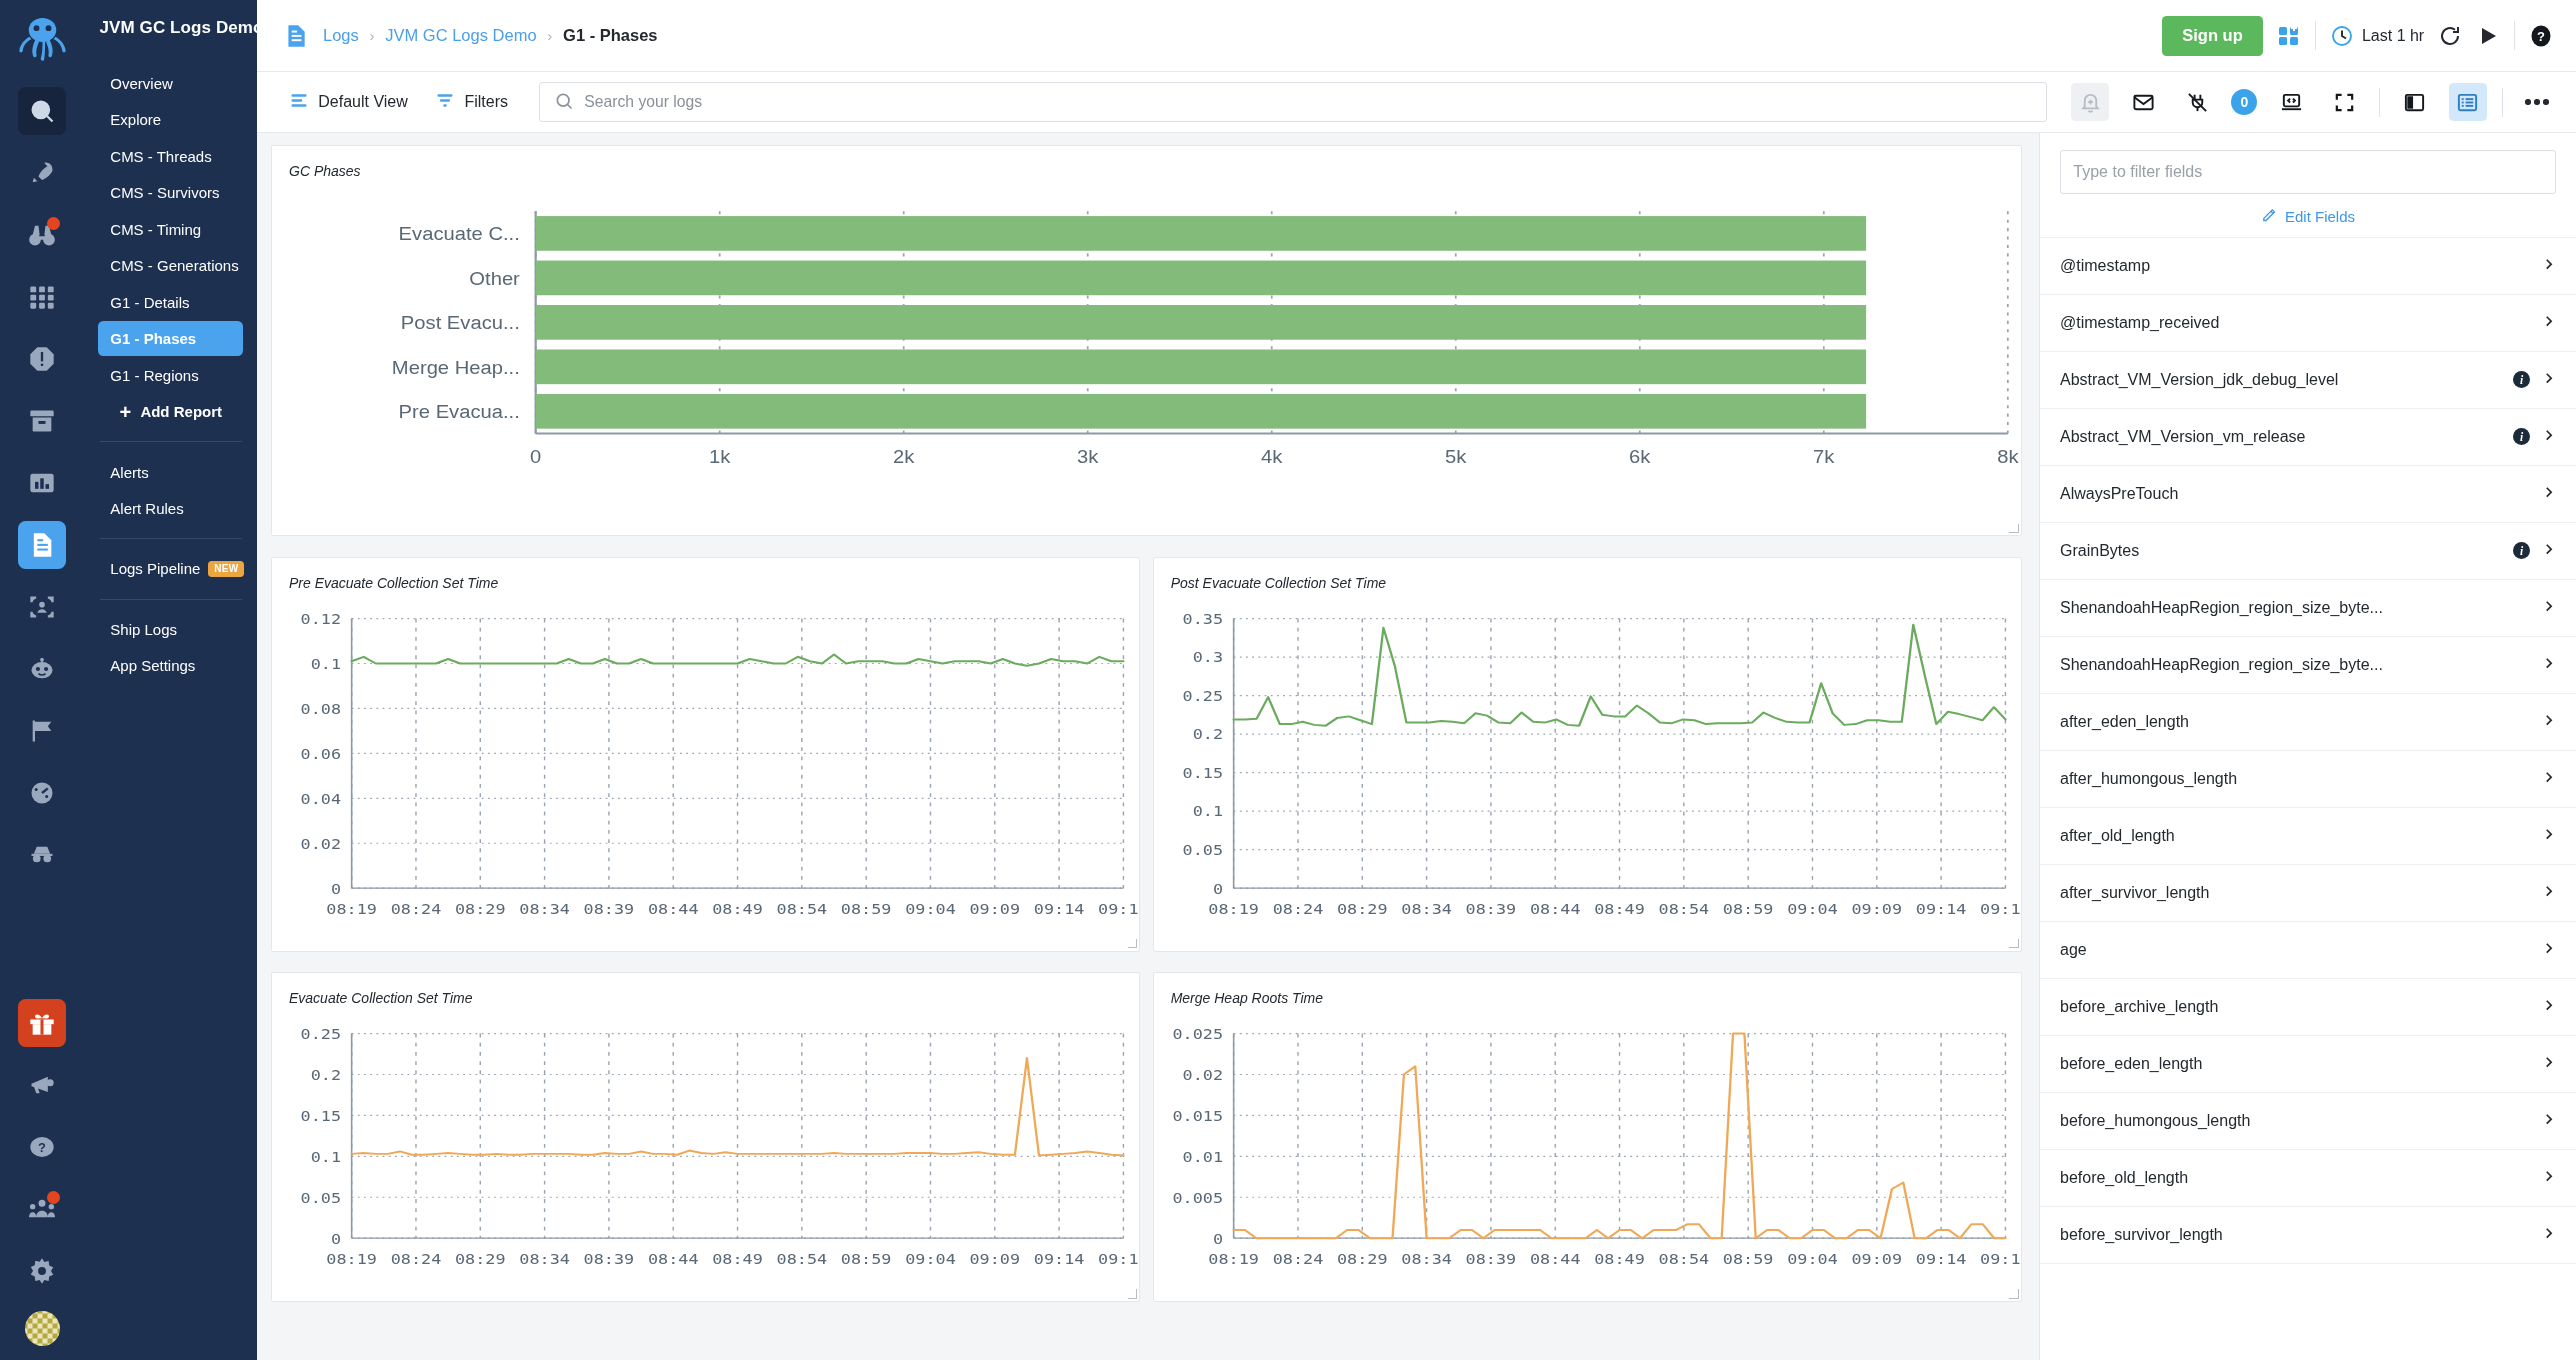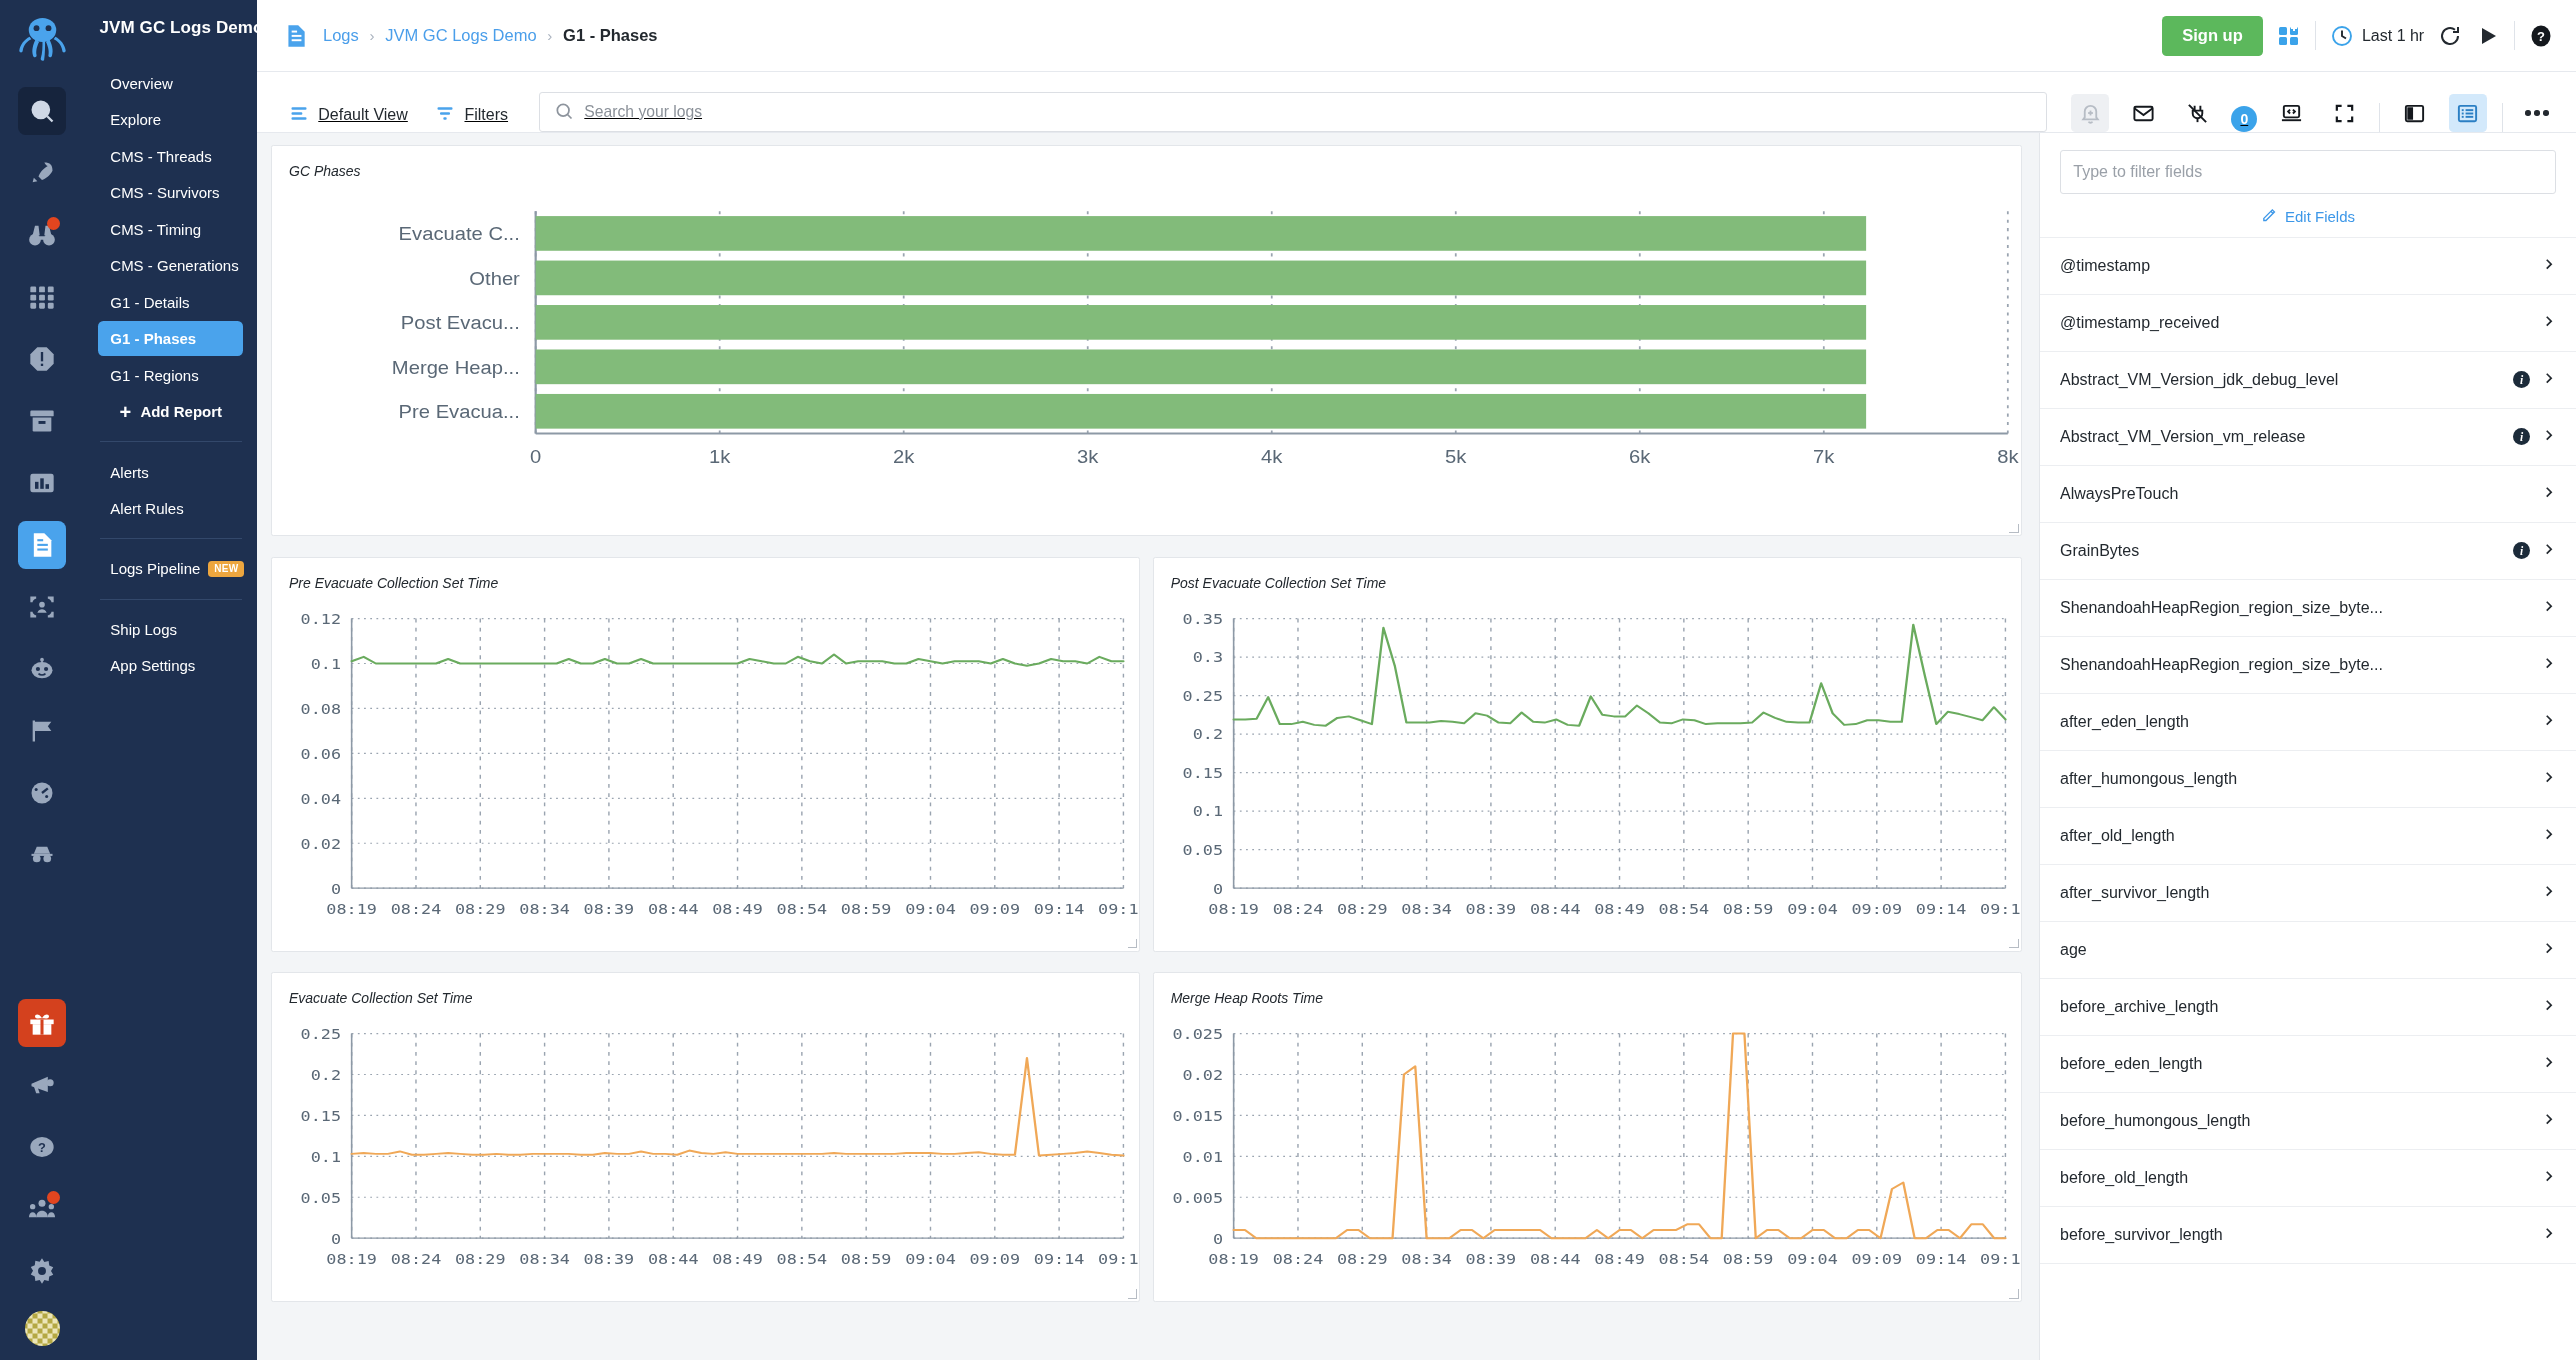--- a/index.html
+++ b/index.html
@@ -81,23 +81,22 @@
     height: 40px; padding: 0 20px; font-size: 16.5px; font-weight: 600; cursor: pointer;
     font-family: "Liberation Sans", sans-serif;
   }
   .ic { display: flex; align-items: center; justify-content: center; cursor: pointer; }
   .ic svg { width: 24px; height: 24px; }
   .vdiv { width: 0.8px; height: 29px; background: #dfe3e9; }
   .timerange { display: flex; align-items: center; gap: 8.4px; font-size: 16px; color: #23292f; cursor: pointer; white-space: nowrap; }
 
   .toolbar {
     height: 61px; flex: 0 0 61px; background: #fff;
-    display: flex; align-items: flex-end; padding: 0 20px 0 26px; gap: 15.3px;
+    display: flex; align-items: center; padding: 0 20px 0 26px; gap: 15.3px;
     border-bottom: 0.8px solid #e6e9ee;
-    text-decoration: underline;
   }
   .tb-btn { display: flex; align-items: center; gap: 9.2px; font-size: 16px; color: #23292f; cursor: pointer; padding: 4.6px 6.1px; white-space: nowrap; }
   .tb-btn svg { width: 20px; height: 20px; fill: #4aa3ec; }
   .search {
     flex: 1 1 auto; height: 40px; border: 0.8px solid #dcdfe4; border-radius: 3.1px;
     display: flex; align-items: center; gap: 10.7px; padding: 0 14px; margin: 0 9.2px; min-width: 0;
   }
   .search svg { width: 20px; height: 20px; fill: none; stroke: #8d949d; stroke-width: 2.1; }
   .search input {
     border: none; outline: none; width: 100%; font-size: 15.7px; color: #23292f;

